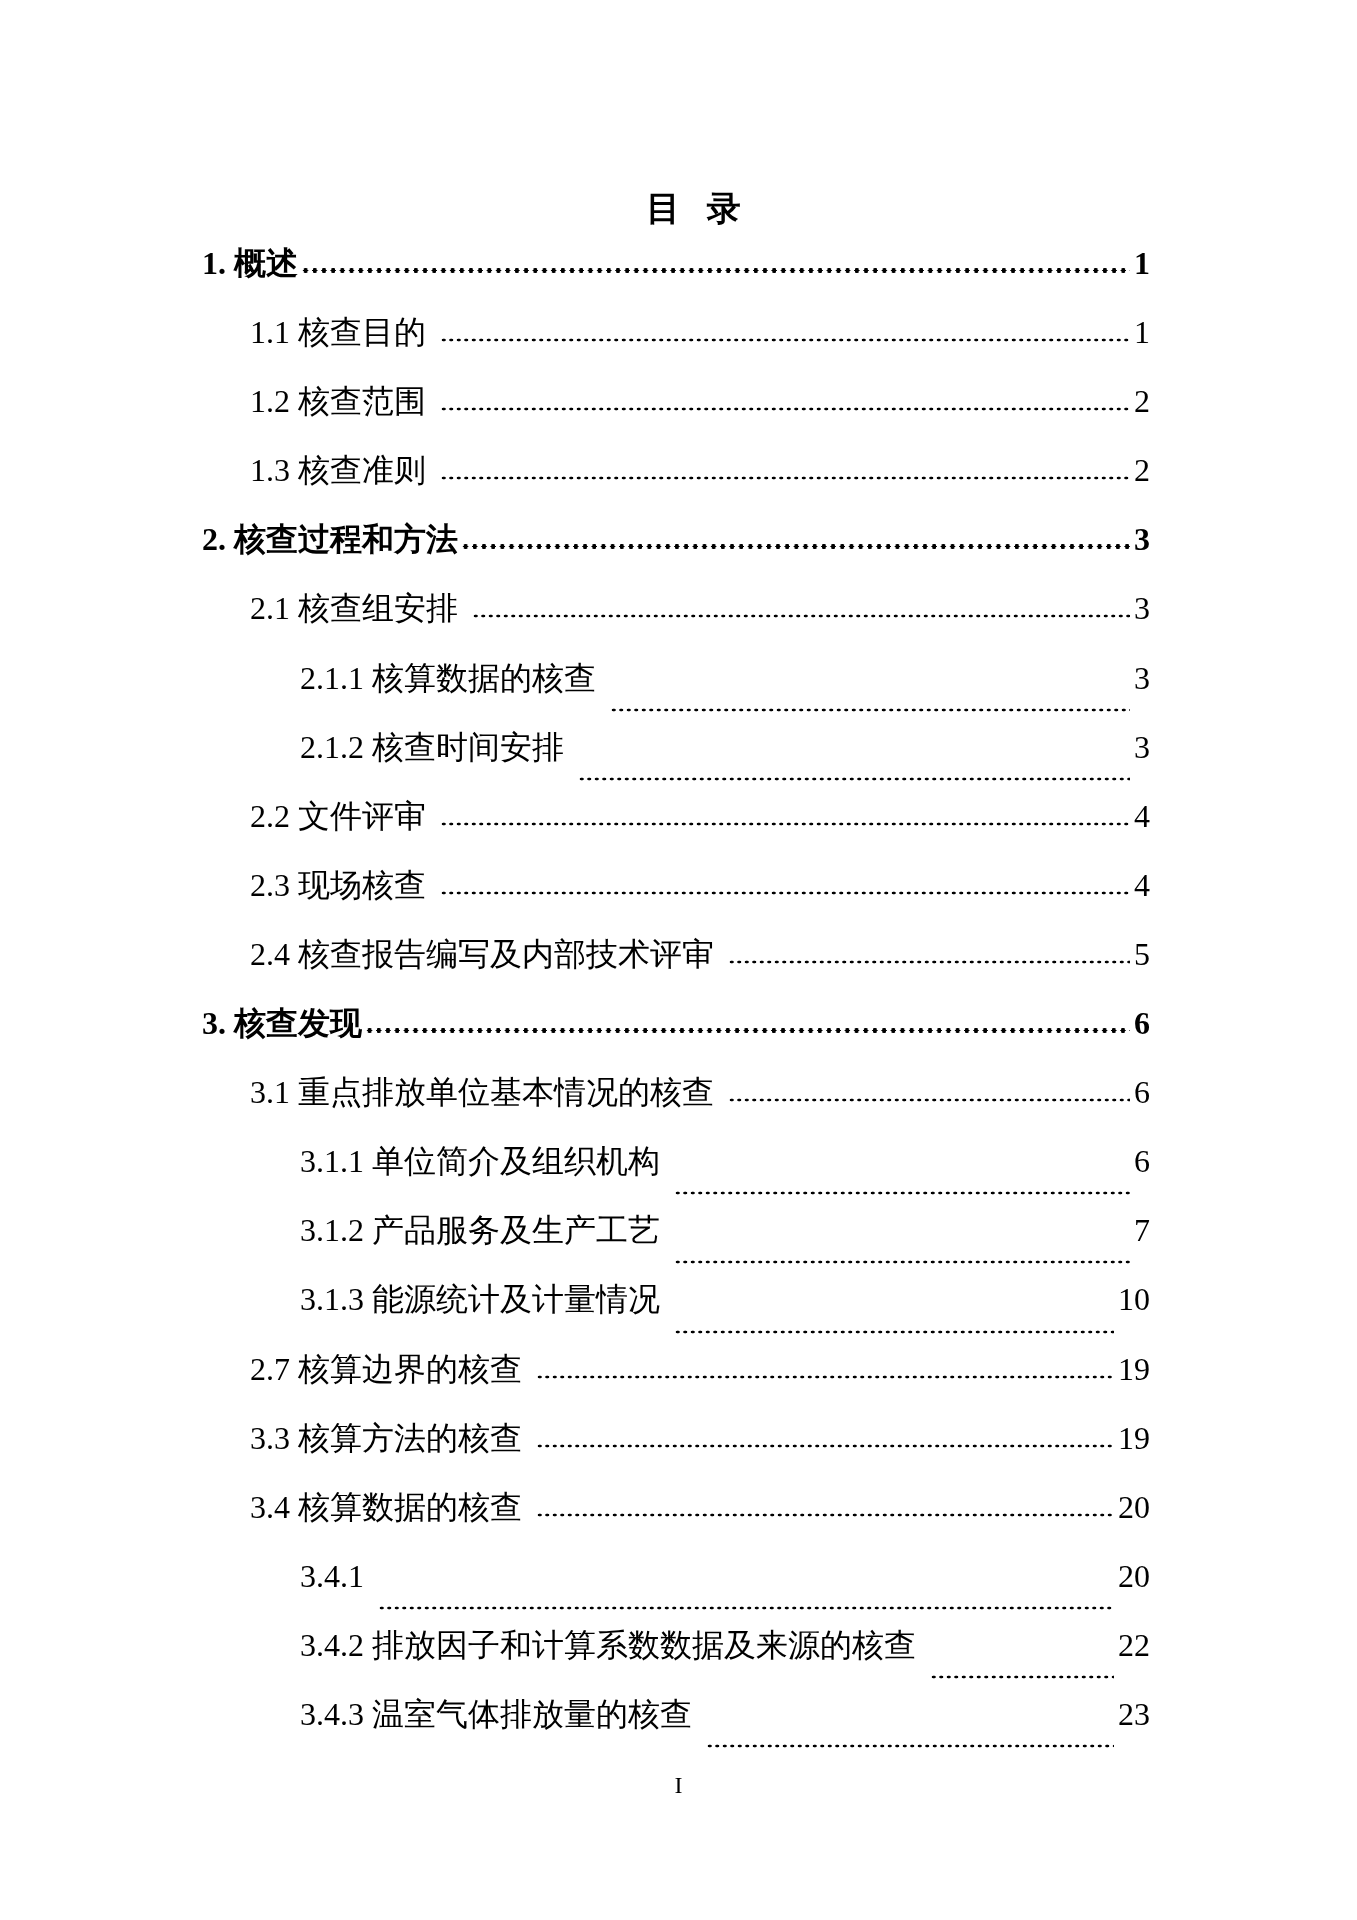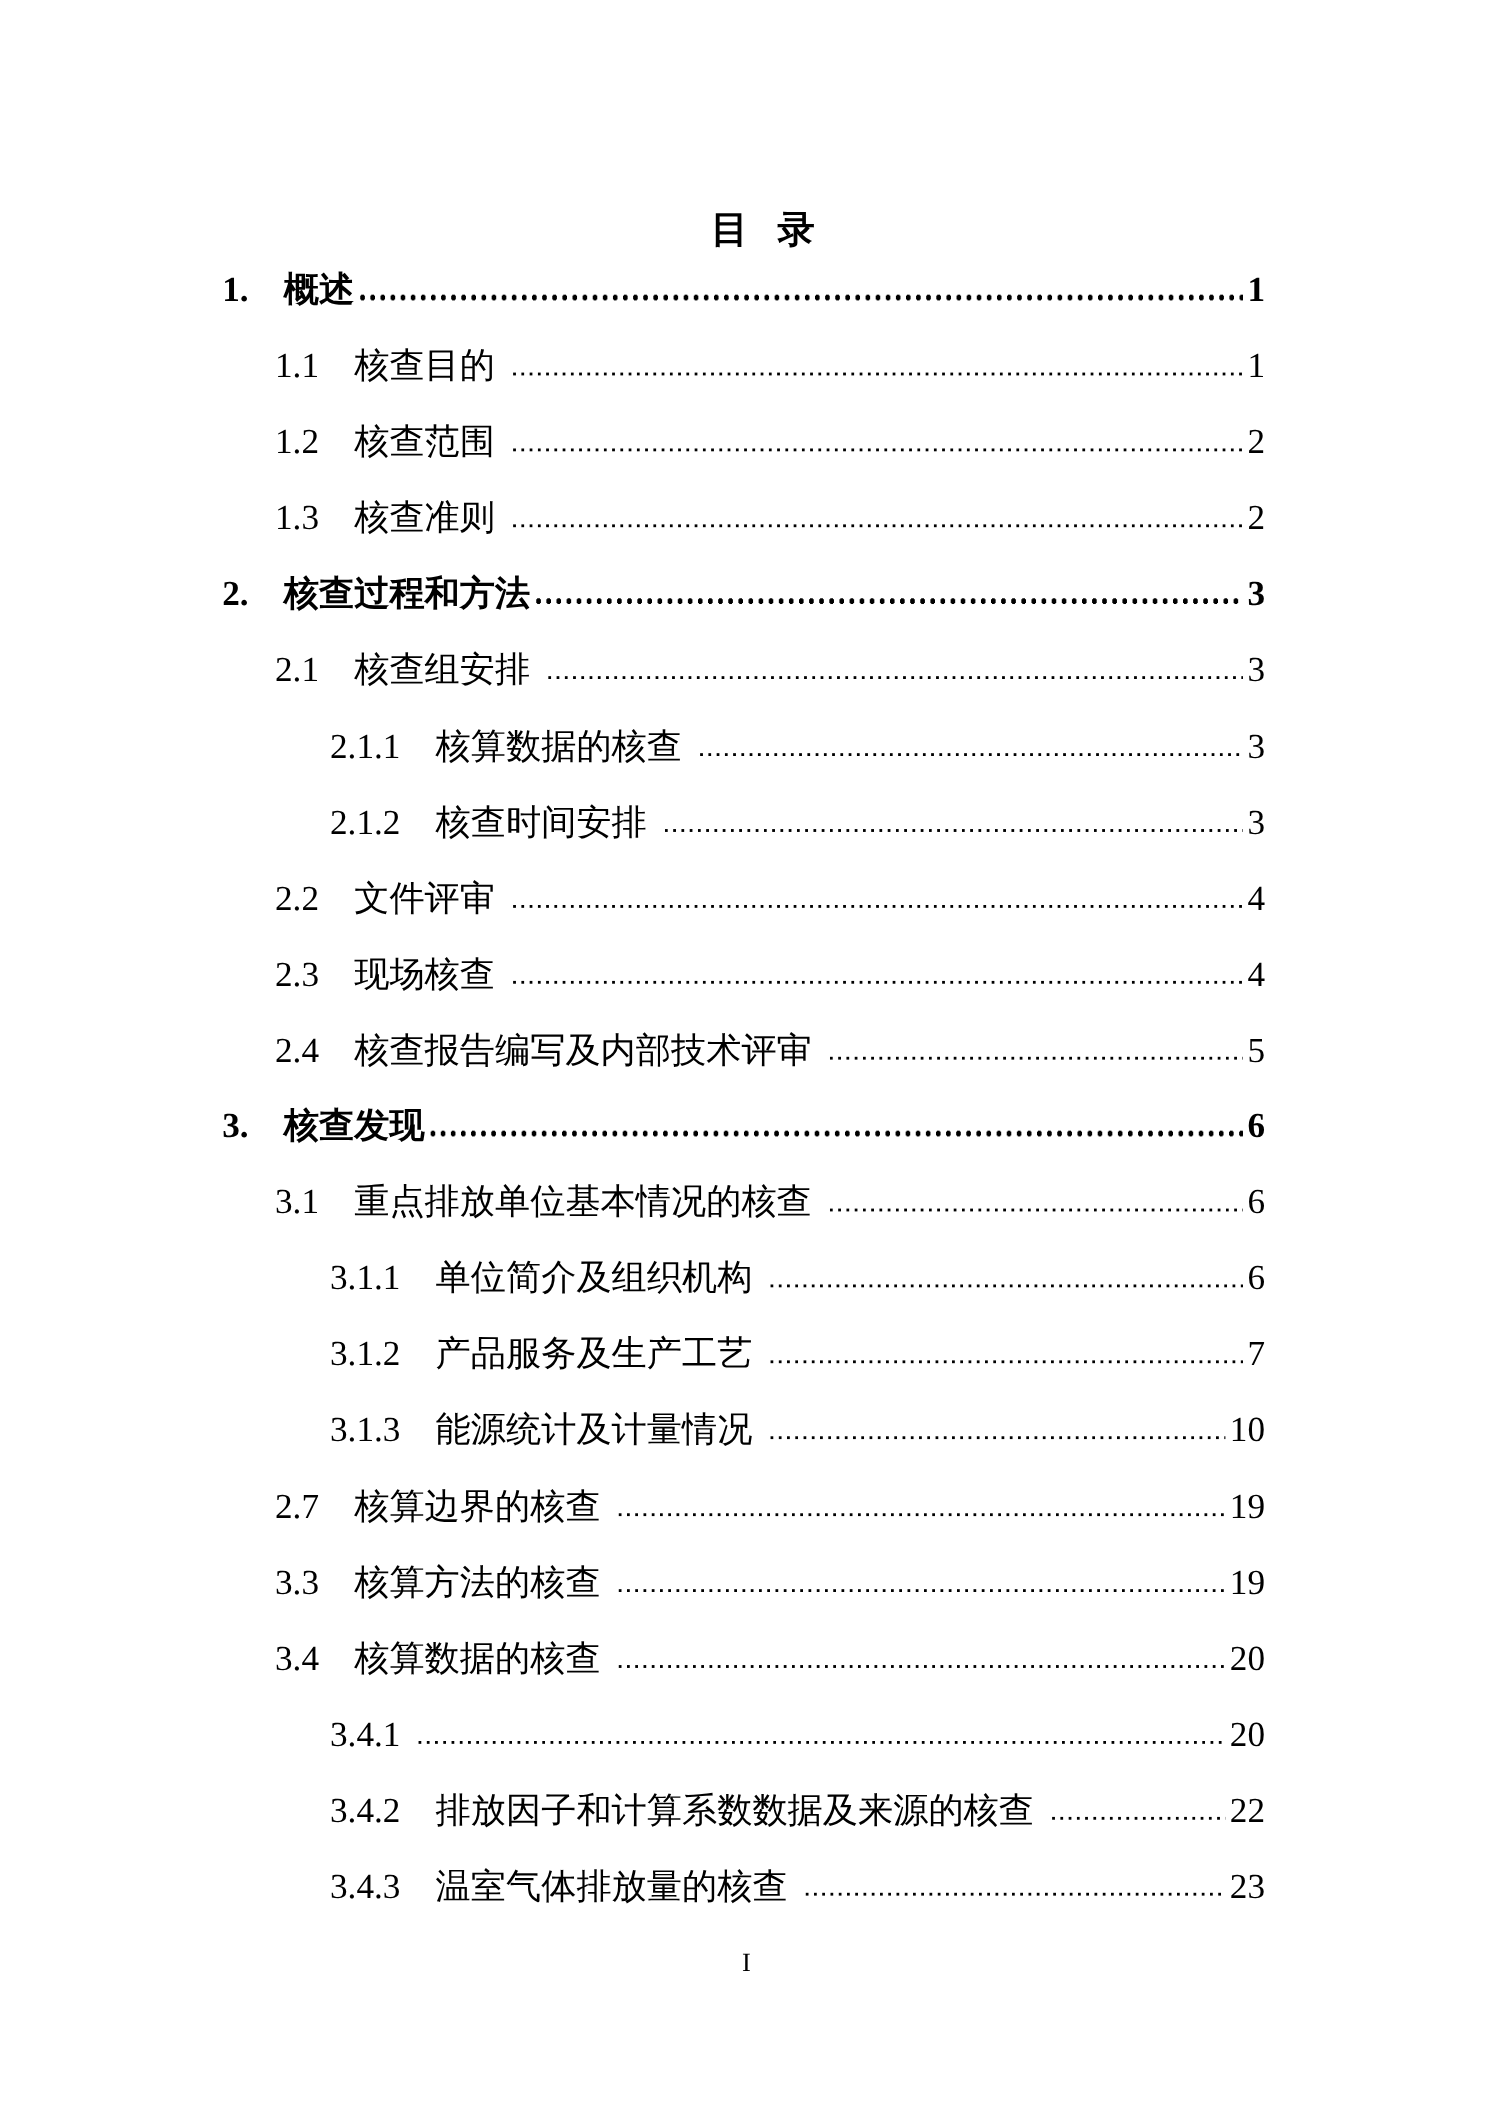--- a/index.html
+++ b/index.html
@@ -36,23 +36,23 @@
   }
   .toc-row {
     display: flex;
     align-items: baseline;
     height: 69.1px;
     line-height: 69.1px;
     font-size: 32px;
     white-space: nowrap;
   }
   .toc-row.level-2 { padding-left: 48px; }
-  .toc-row.level-3 { padding-left: 98px; }
+  .toc-row.level-3 { padding-left: 98px; align-items: flex-end; }
   .toc-row.bold { font-weight: bold; }
-  .entry-label { margin-left: 32px; }
+  .entry-label { margin-left: 8px; }
   .leader {
     flex: 1 1 auto;
     height: 6px;
     margin: 0 4px 0 14px;
     background-image: radial-gradient(circle, #000 1.5px, rgba(0,0,0,0) 1.6px);
     background-size: 7.5px 6px;
     background-repeat: repeat-x;
     background-position: left bottom;
   }
   .toc-row.bold .leader {

